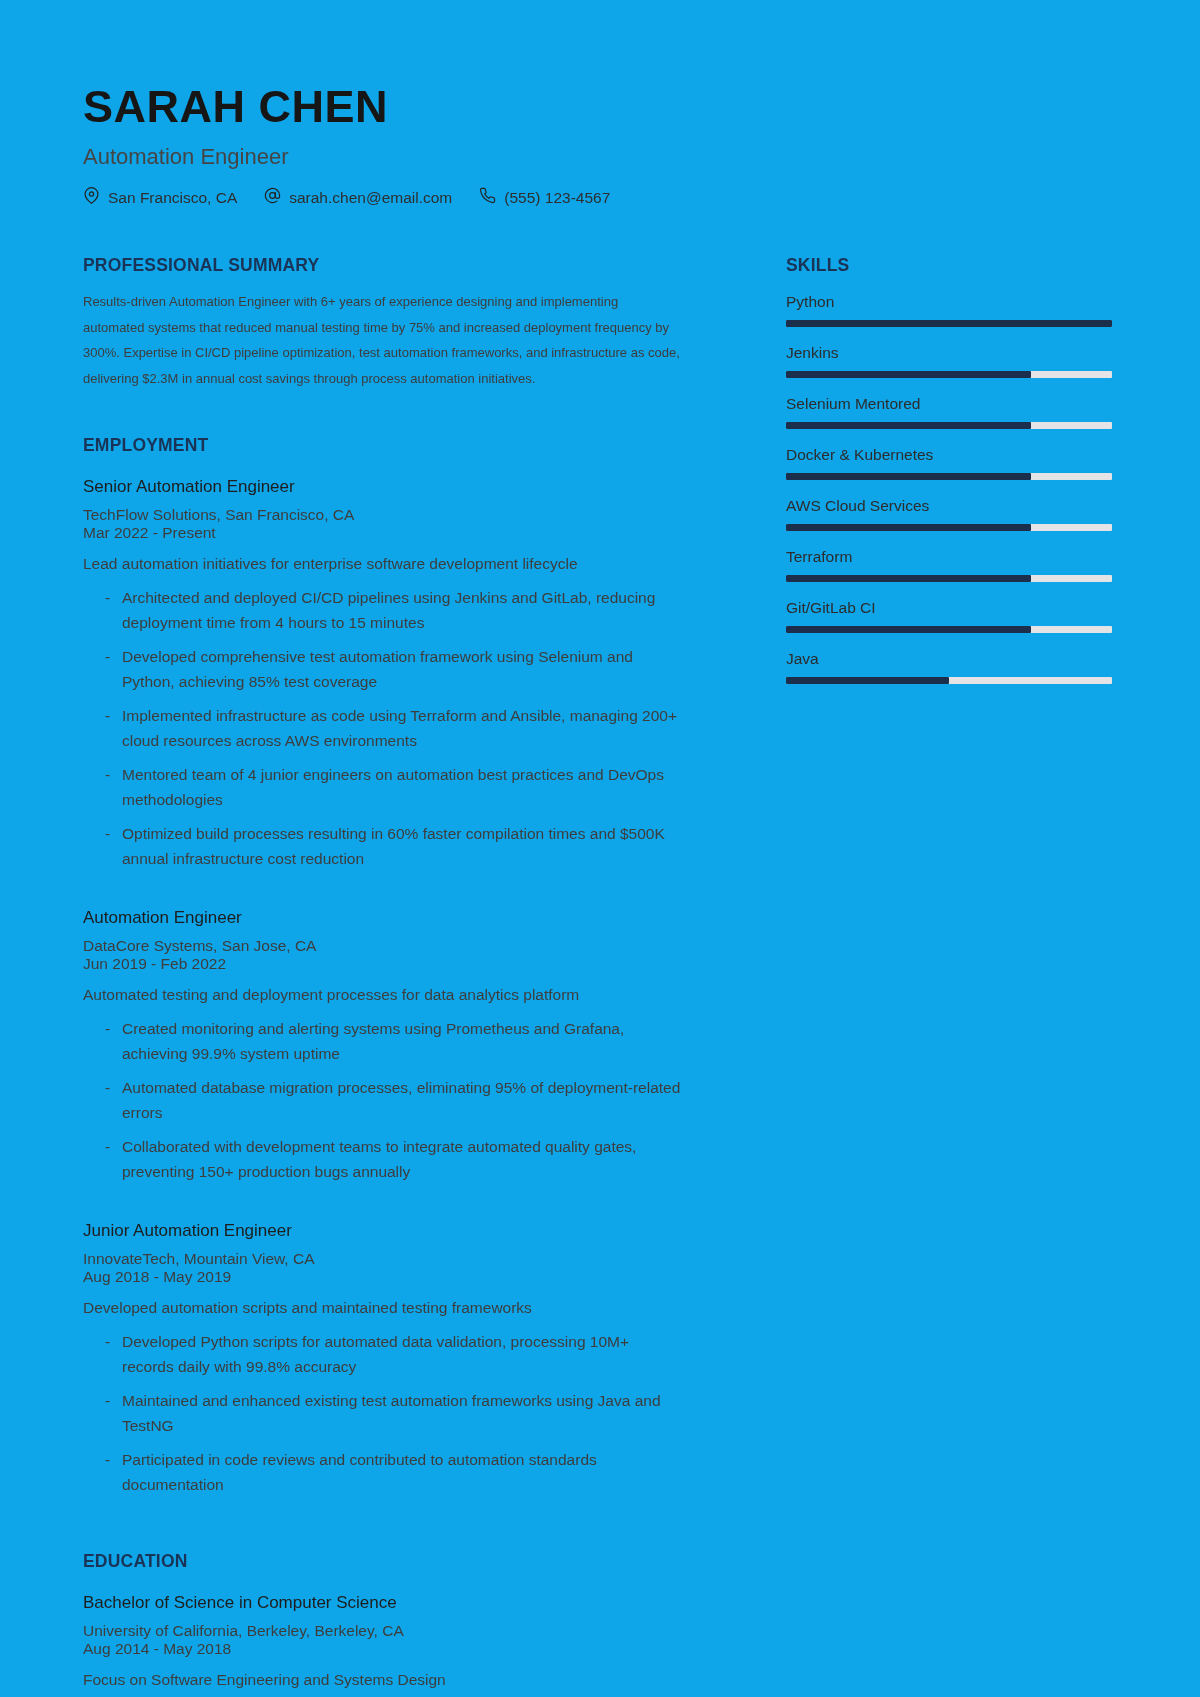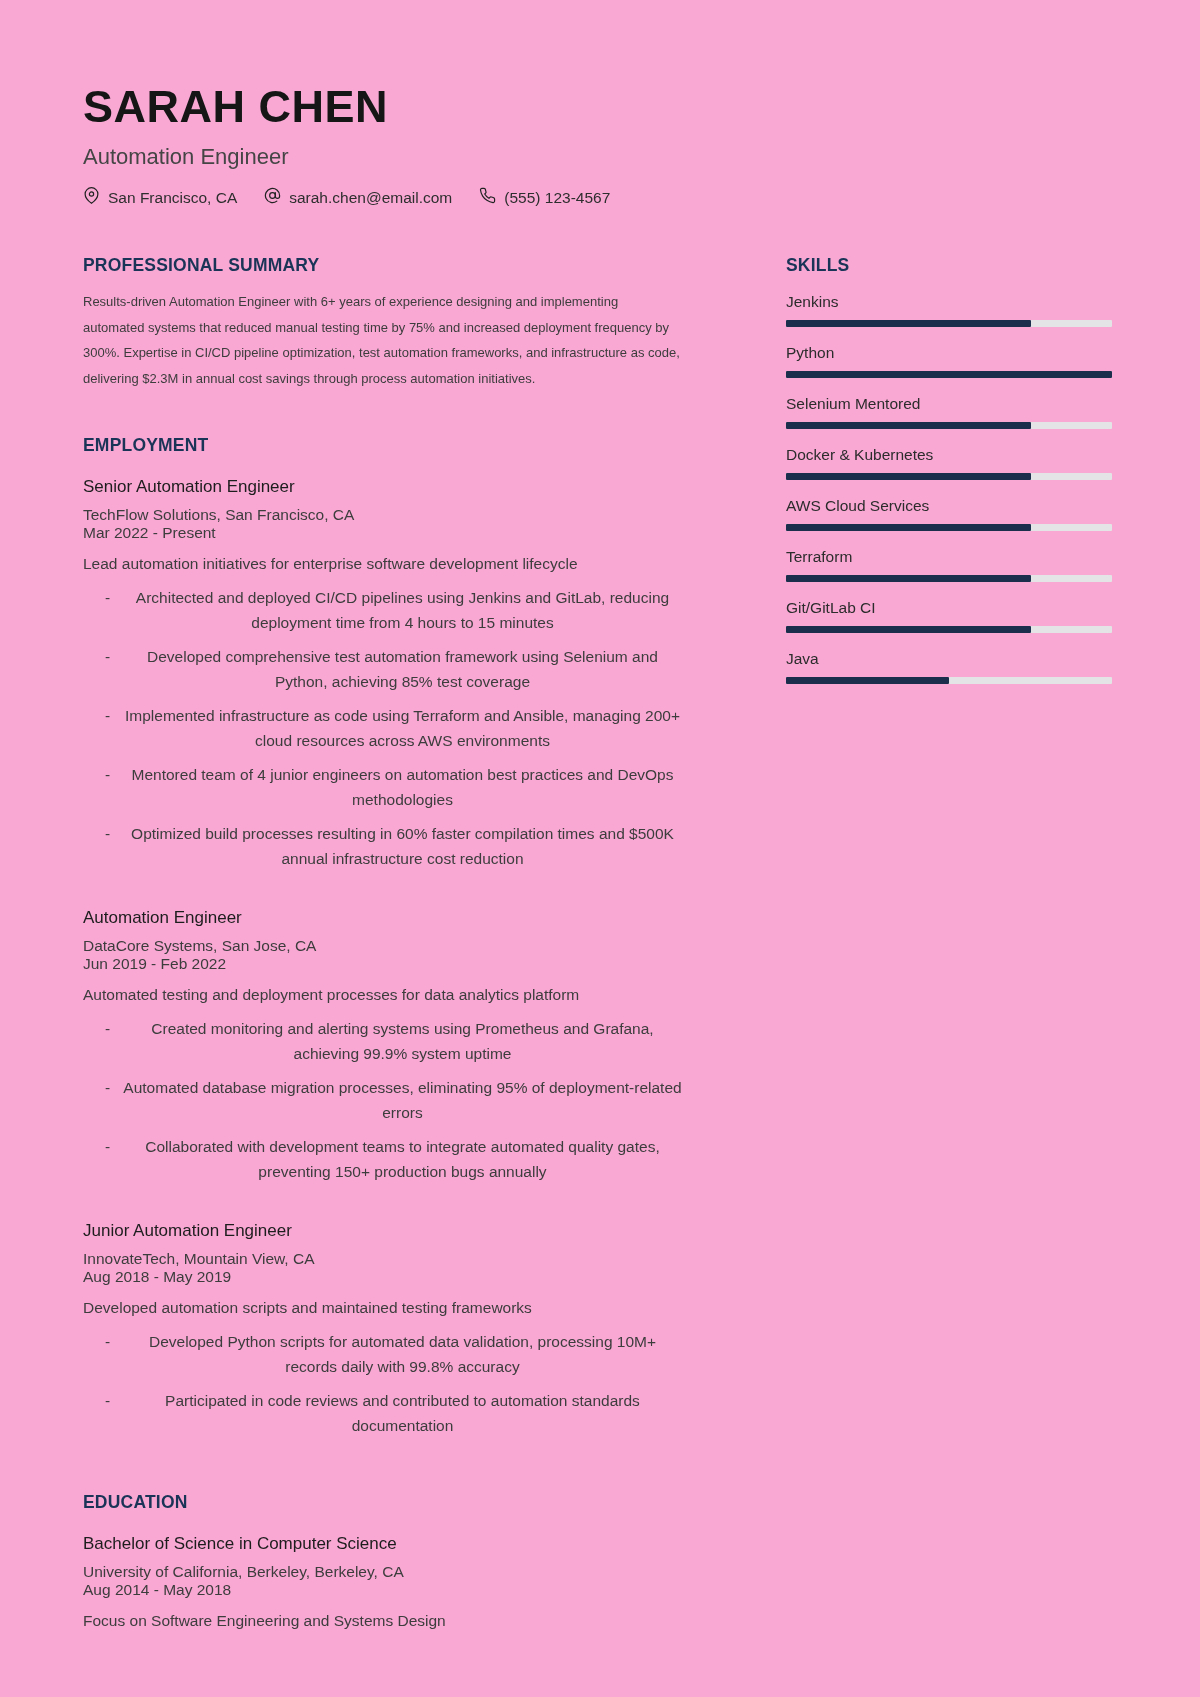--- a/index.html
+++ b/index.html
@@ -5,21 +5,21 @@
   * { box-sizing: border-box; }
   html, body { margin: 0; padding: 0; background: #ffffff; }
   body {
     width: 1200px;
     font-family: "Liberation Sans", "DejaVu Sans", sans-serif;
     -webkit-font-smoothing: antialiased;
   }
   .page {
     width: 1200px;
     height: 1697px;
-    background: #f9a8d4;
+    background: #0ea5e9;
     padding: 84px 88px 0 83px;
     overflow: hidden;
   }
 
   
   .name {
     margin: 0;
     font-size: 45px;
     line-height: 1.0;
     font-weight: 800;
@@ -79,21 +79,21 @@
     font-size: 15.5px;
     color: #3d3d3d;
     flex-direction: column;
   }
   .job-lead {
     margin-top: 9px;
     font-size: 15.5px;
     line-height: 25px;
     color: #3d3d3d;
   }
-  ul.bullets { list-style: none; margin: 4px 0 0 0; padding: 0; text-align: center; }
+  ul.bullets { list-style: none; margin: 4px 0 0 0; padding: 0; }
   ul.bullets li {
     position: relative;
     padding-left: 39px;
     margin-top: 9px;
     font-size: 15.5px;
     line-height: 25px;
     color: #3d3d3d;
   }
   ul.bullets li::before {
     content: "-";
@@ -201,20 +201,21 @@
 
         <div class="job">
           <div class="job-title">Junior Automation Engineer</div>
           <div class="job-meta">
             <span>InnovateTech, Mountain View, CA</span>
             <span>Aug 2018 - May 2019</span>
           </div>
           <div class="job-lead">Developed automation scripts and maintained testing frameworks</div>
           <ul class="bullets">
             <li>Developed Python scripts for automated data validation, processing 10M+ records daily with 99.8% accuracy</li>
+            <li>Maintained and enhanced existing test automation frameworks using Java and TestNG</li>
             <li>Participated in code reviews and contributed to automation standards documentation</li>
           </ul>
         </div>
       </div>
 
       <div class="education-section">
         <div class="section-heading">EDUCATION</div>
         <div class="job">
           <div class="job-title">Bachelor of Science in Computer Science</div>
           <div class="job-meta">
@@ -225,29 +226,29 @@
 
         </div>
       </div>
 
     </div>
 
     <div class="side-col">
       <div class="section-heading">SKILLS</div>
 
       <div class="skill-item">
+        <div class="skill-name">Python</div>
+        <div class="skill-track">
+          <div class="skill-fill" style="width: 100%;"></div>
+        </div>
+      </div>
+      <div class="skill-item">
         <div class="skill-name">Jenkins</div>
         <div class="skill-track">
           <div class="skill-fill" style="width: 75%;"></div>
-        </div>
-      </div>
-      <div class="skill-item">
-        <div class="skill-name">Python</div>
-        <div class="skill-track">
-          <div class="skill-fill" style="width: 100%;"></div>
         </div>
       </div>
       <div class="skill-item">
         <div class="skill-name">Selenium Mentored</div>
         <div class="skill-track">
           <div class="skill-fill" style="width: 75%;"></div>
         </div>
       </div>
       <div class="skill-item">
         <div class="skill-name">Docker &amp; Kubernetes</div>

